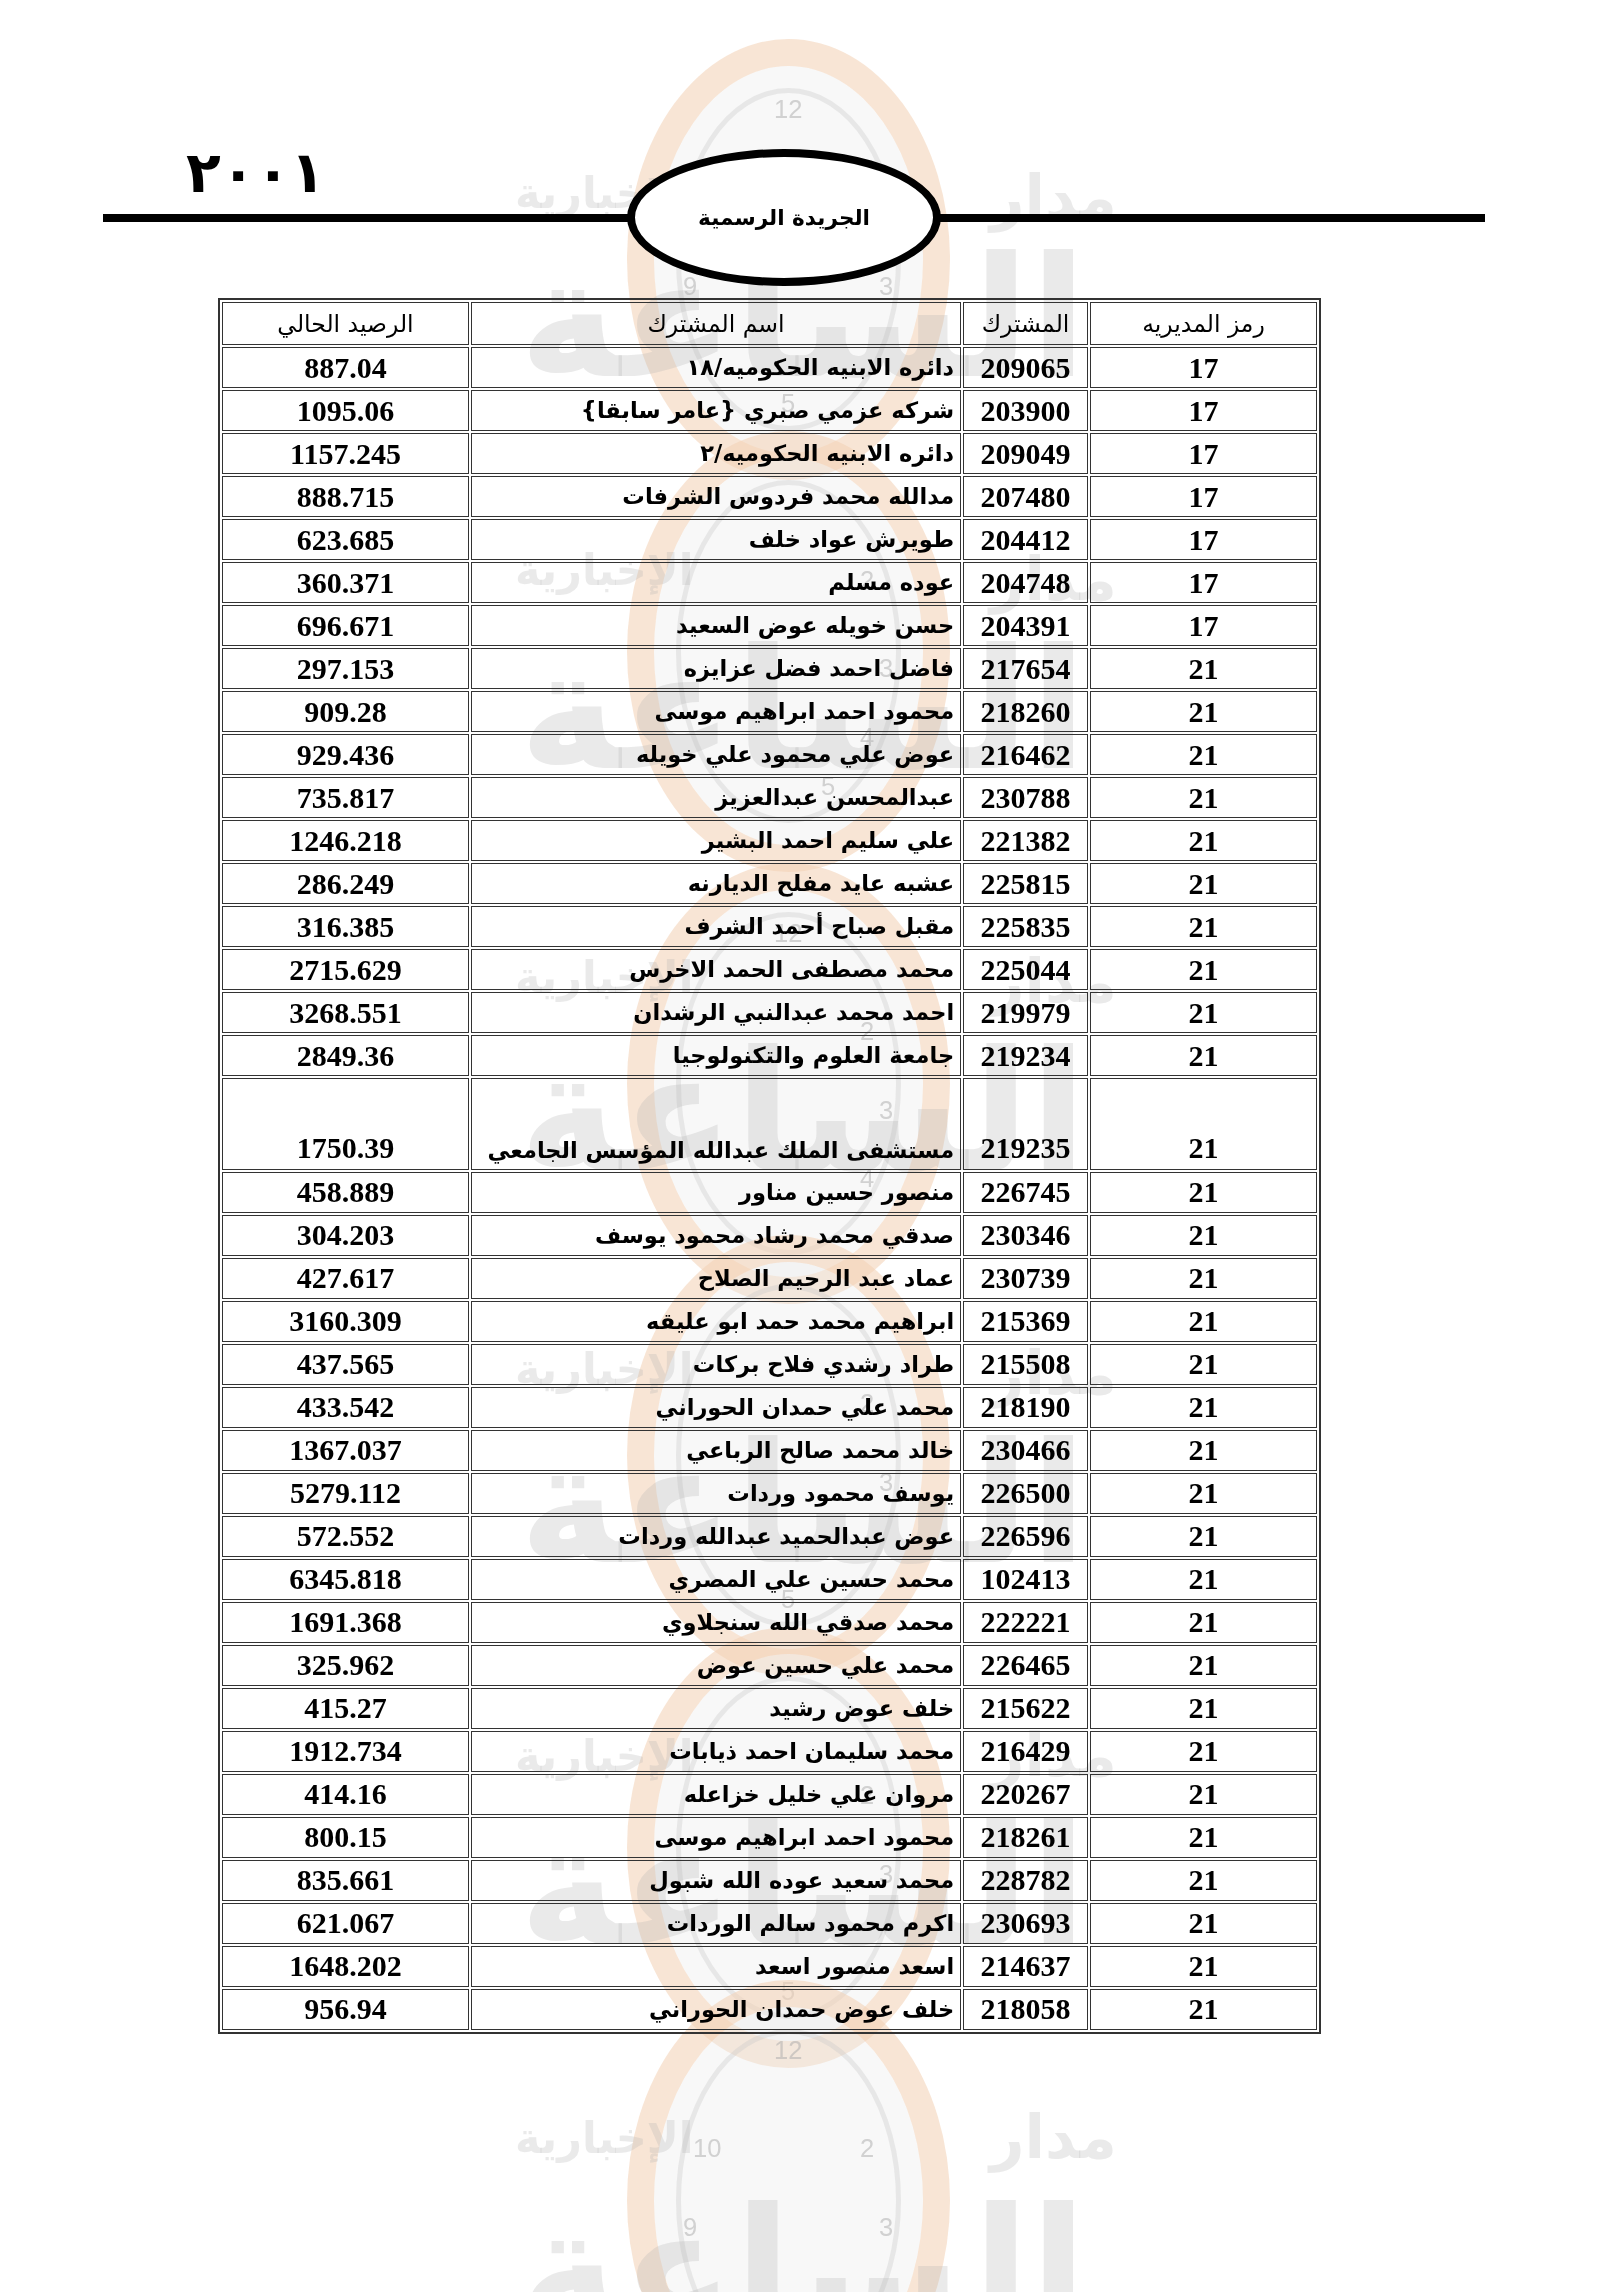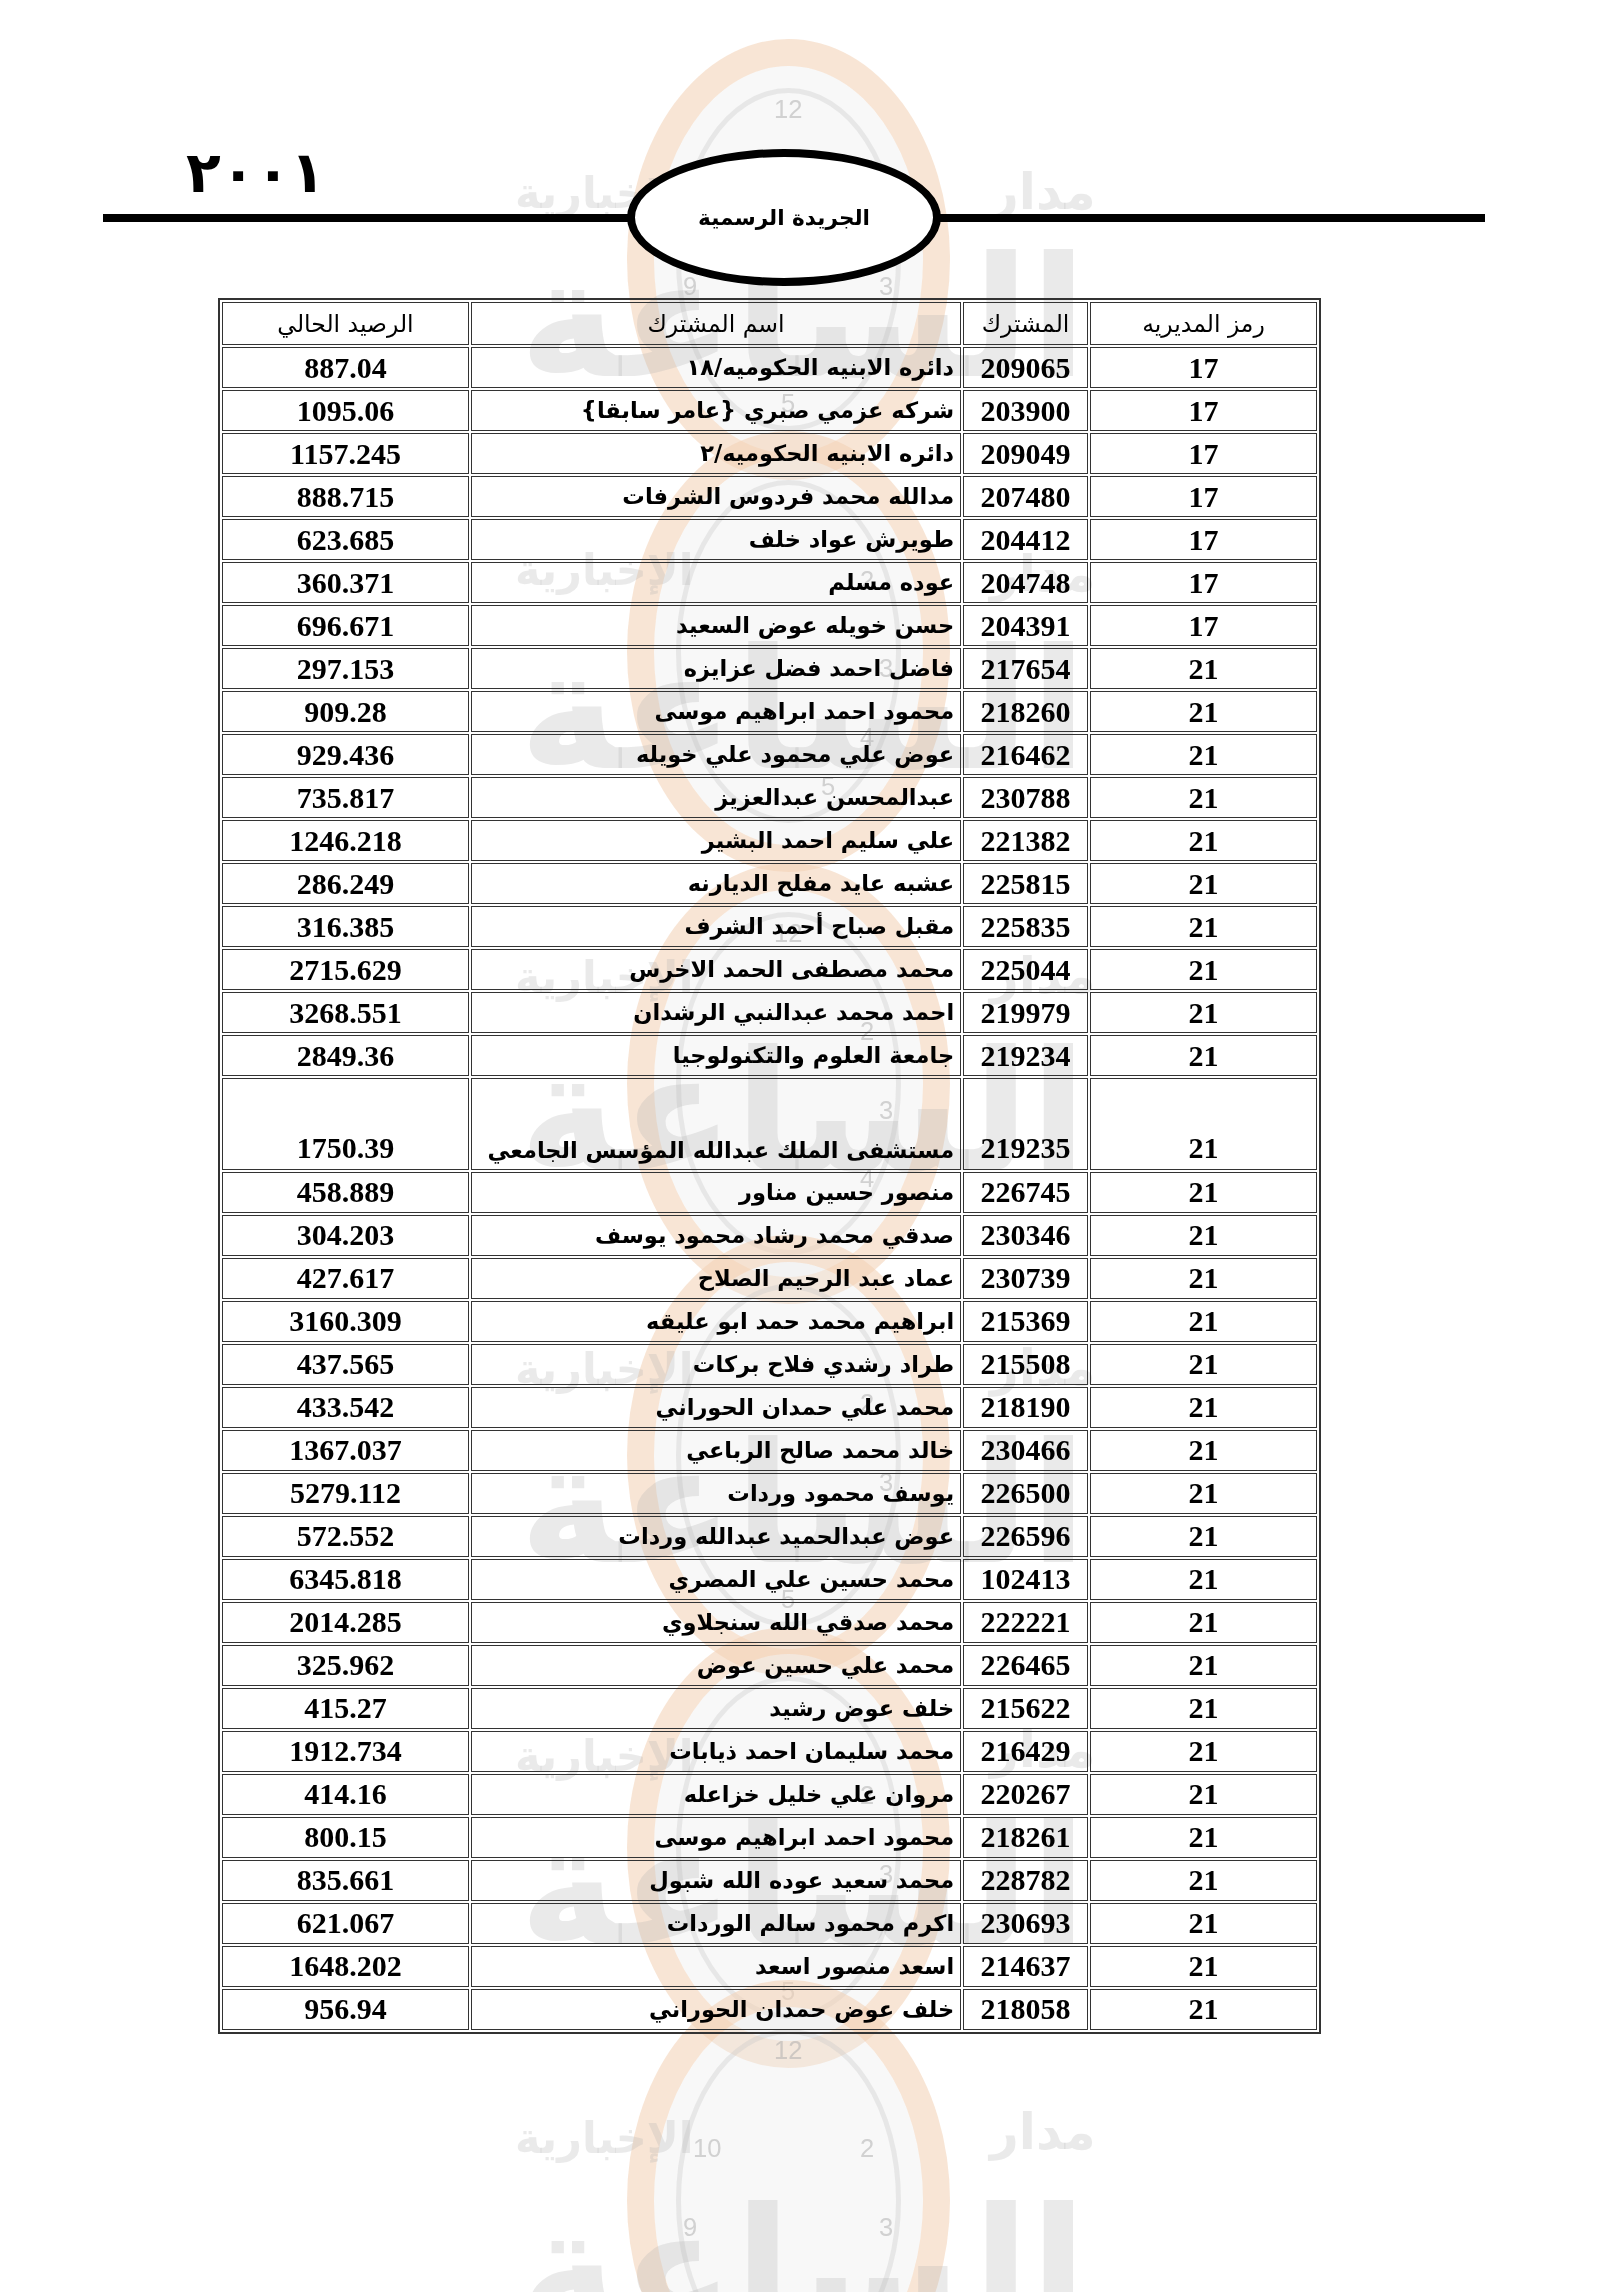--- a/index.html
+++ b/index.html
@@ -26,21 +26,21 @@
   }
   .wm-clock .hand {
     position: absolute; left: 50%; top: 50%; width: 88px; height: 5.9px;
     background: rgba(150,150,150,0.45); transform-origin: 0 50%;
   }
   .wm-text {
     font-family: "DejaVu Sans", sans-serif; font-weight: bold;
     color: rgba(180,180,180,0.28); direction: rtl; white-space: nowrap;
   }
   .wm-big { font-size: 167px; line-height: 1; }
-  .wm-mid { font-size: 50px; line-height: 1; text-align: center; }
+  .wm-mid { font-size: 60px; line-height: 1; text-align: center; }
   .wm-small { font-size: 43px; line-height: 1; }
 
   
   .page-number {
     position: absolute; left: 186px; top: 139px; z-index: 2;
     font-family: "DejaVu Sans", sans-serif; font-size: 57px; font-weight: bold;
     letter-spacing: 5.9px; direction: rtl;
   }
   .header-rule {
     position: absolute; left: 103px; top: 214px; width: 1382px; height: 7.8px;
@@ -339,21 +339,21 @@
         <tr>
           <td class="num">21</td>
           <td class="num">102413</td>
           <td class="name">محمد حسين علي المصري</td>
           <td class="num">6345.818</td>
         </tr>
         <tr>
           <td class="num">21</td>
           <td class="num">222221</td>
           <td class="name">محمد صدقي  الله سنجلاوي</td>
-          <td class="num">2014.285</td>
+          <td class="num">1691.368</td>
         </tr>
         <tr>
           <td class="num">21</td>
           <td class="num">226465</td>
           <td class="name">محمد علي حسين عوض</td>
           <td class="num">325.962</td>
         </tr>
         <tr>
           <td class="num">21</td>
           <td class="num">215622</td>

